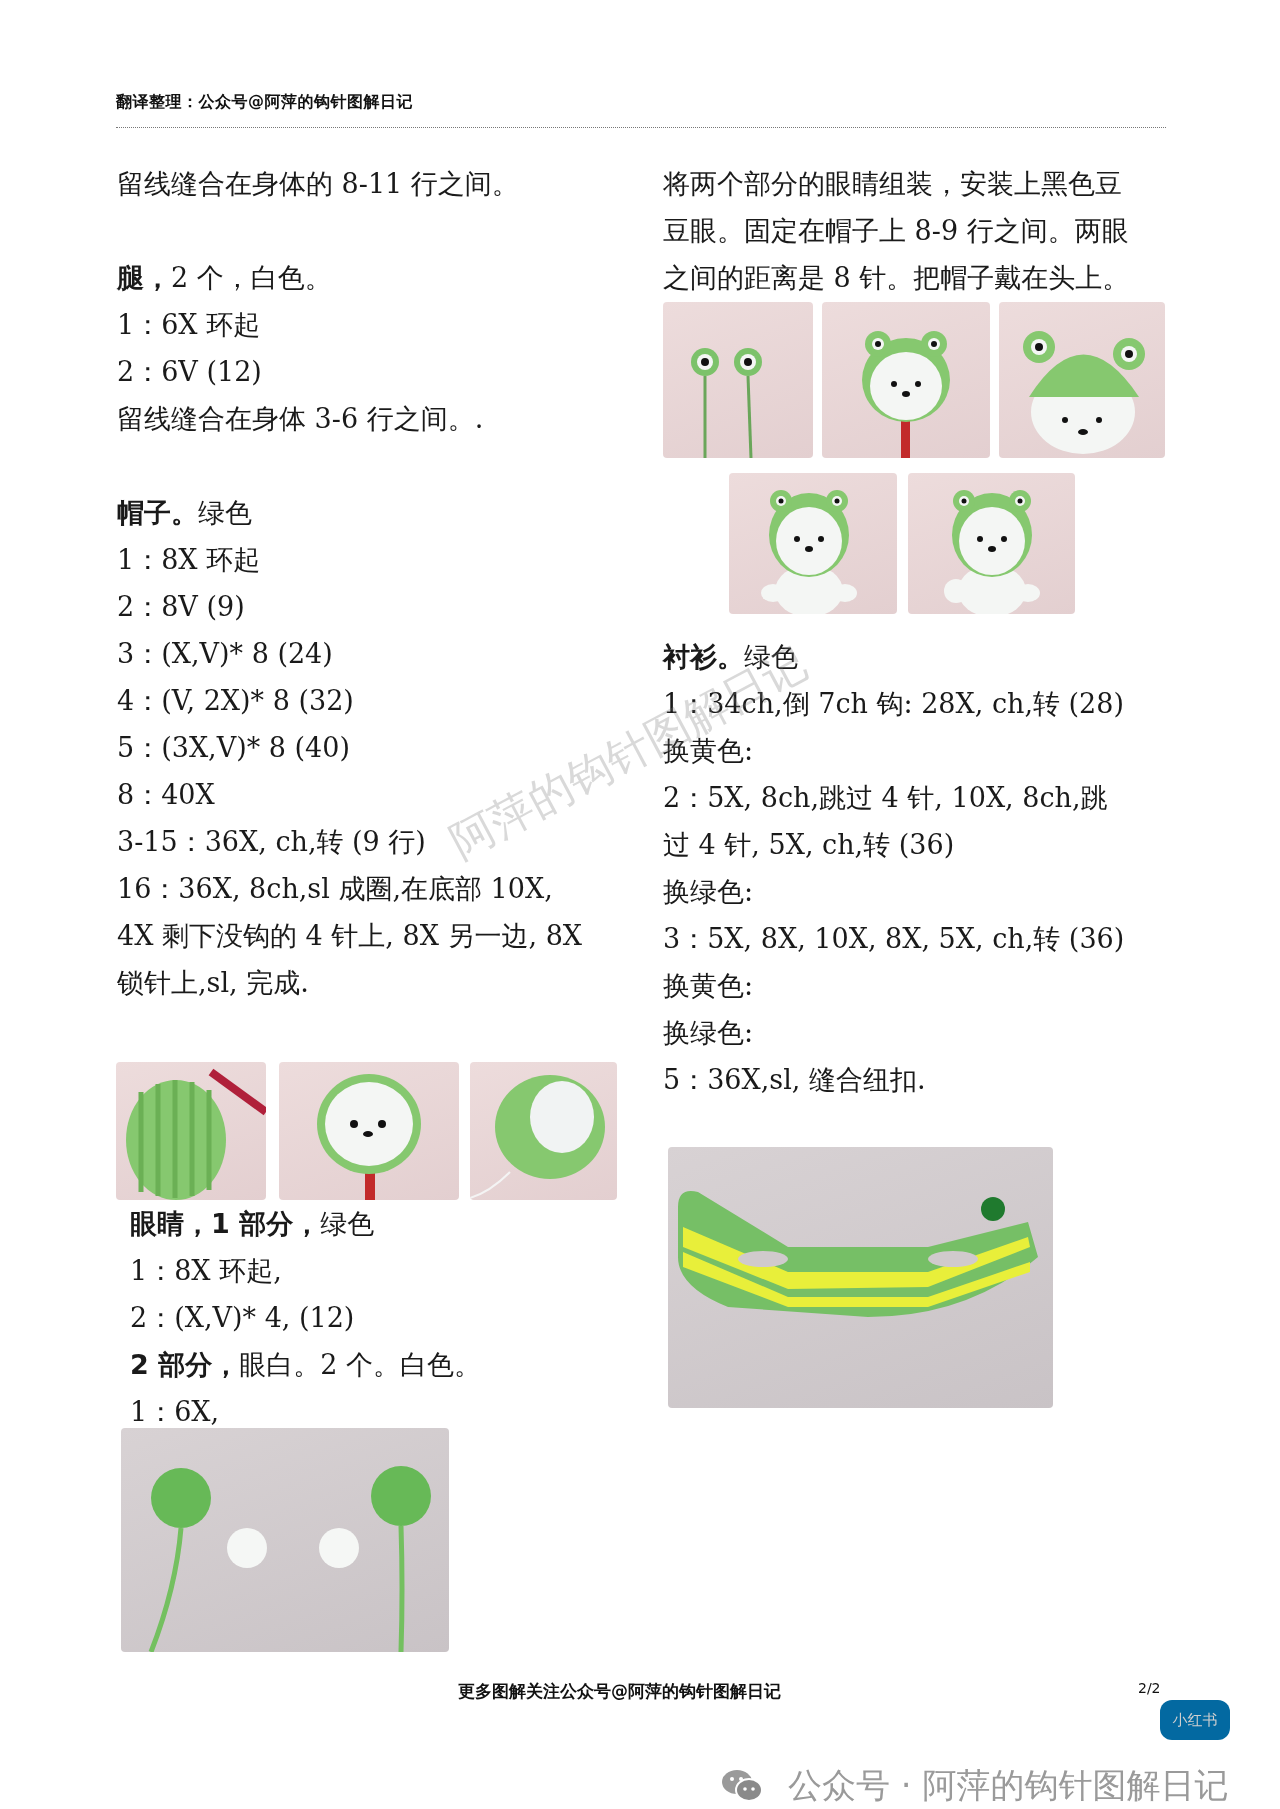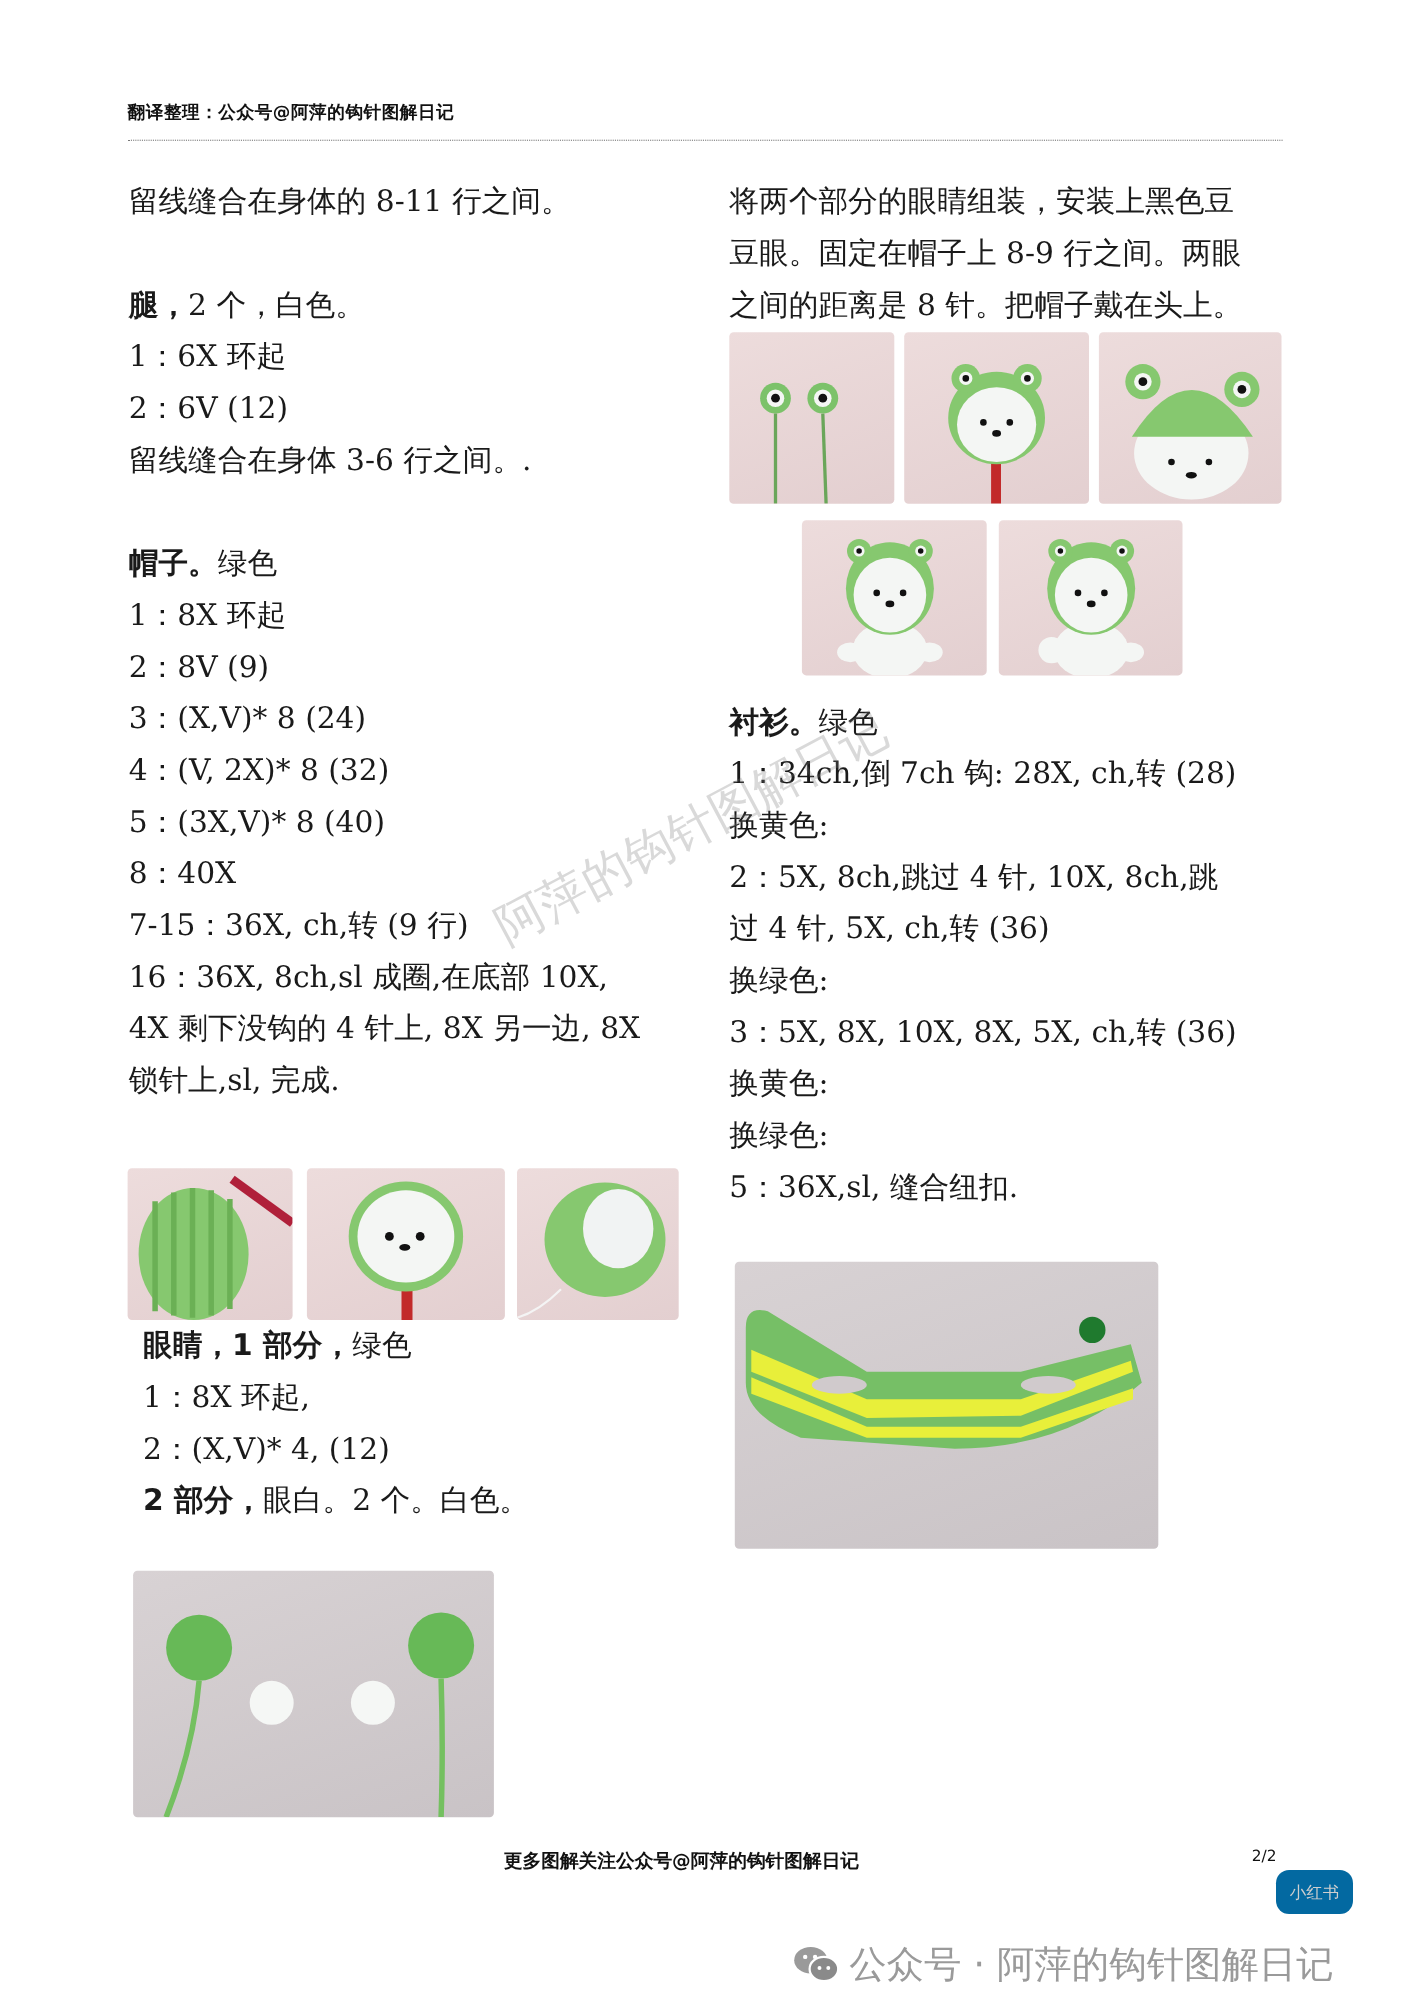--- a/index.html
+++ b/index.html
@@ -11,21 +11,21 @@
   .rule { left: 116px; top: 127px; width: 1050px; height: 0; border-top: 1px dotted #777; }
   .col { position: absolute; }
   .line { height: 47px; line-height: 47px; font-size: 27px; white-space: nowrap; }
   .line.b .k { font-weight: bold; font-family: "DejaVu Sans", sans-serif; }
   .gap { height: 47px; }
   .photo { position: absolute; border-radius: 4px; overflow: hidden; background: #e8d9d9; }
   .pink { background: linear-gradient(160deg, #eddcdc 0%, #e3cfd0 100%); }
   .gray { background: linear-gradient(160deg, #d8d2d4 0%, #c9c3c6 100%); }
   .footer { left: 458px; top: 1680px; font-family: "DejaVu Sans", sans-serif; font-weight: bold; font-size: 17px; color: #111; }
   .pagenum { left: 1138px; top: 1680px; font-family: "DejaVu Sans", sans-serif; font-size: 14px; color: #111; }
-  .wm { left: 720px; top: 1763px; font-family: "DejaVu Sans", sans-serif; font-size: 34px; color: #9a9a9a; display: flex; align-items: center; gap: 8px; }
+  .wm { left: 720px; top: 1763px; font-family: "DejaVu Sans", sans-serif; font-size: 34px; color: #9a9a9a; display: flex; align-items: center; gap: 24px; }
   .wm-badge { left: 1160px; top: 1700px; width: 70px; height: 40px; border-radius: 12px; background: #0369a1;
               color: #cfcfcf; font-family: "DejaVu Sans", sans-serif; font-size: 15px; text-align: center; line-height: 40px; }
   .diag-wm { left: 440px; top: 820px; transform: rotate(-28deg); transform-origin: left top;
              font-family: "DejaVu Sans", sans-serif; font-size: 44px; color: rgba(120,120,120,0.28); white-space: nowrap; pointer-events: none; }
 </style>
 </head>
 <body>
 
 <div class="abs header">翻译整理：公众号@阿萍的钩针图解日记</div>
 <div class="abs rule"></div>
@@ -38,21 +38,21 @@
     <div class="line"><span>2：6V (12)</span></div>
     <div class="line"><span>留线缝合在身体 3-6 行之间。.</span></div>
     <div class="gap"></div>
     <div class="line b"><span class="k">帽子。</span><span>绿色</span></div>
     <div class="line"><span>1：8X  环起</span></div>
     <div class="line"><span>2：8V (9)</span></div>
     <div class="line"><span>3：(X,V)* 8 (24)</span></div>
     <div class="line"><span>4：(V, 2X)* 8 (32)</span></div>
     <div class="line"><span>5：(3X,V)* 8 (40)</span></div>
     <div class="line"><span>8：40X</span></div>
-    <div class="line"><span>7-15：36X, ch,转  (9 行)</span></div>
+    <div class="line"><span>3-15：36X, ch,转  (9 行)</span></div>
     <div class="line"><span>16：36X, 8ch,sl 成圈,在底部 10X,</span></div>
     <div class="line"><span>4X 剩下没钩的 4 针上, 8X 另一边, 8X</span></div>
     <div class="line"><span>锁针上,sl, 完成.</span></div>
   </div>
 
 <div class="photo pink" style="left:116px; top:1062px; width:150px; height:138px;">
   <svg width="150" height="138">
     <ellipse cx="60" cy="78" rx="50" ry="60" fill="#86c86f"></ellipse>
     <g stroke="#6bb055" stroke-width="5" fill="none">
       <path d="M25 30 L25 130"></path>
@@ -80,20 +80,21 @@
     <ellipse cx="92" cy="55" rx="32" ry="36" fill="#f1f3f3"></ellipse>
     <path d="M40 110 Q20 130 0 136" stroke="#f4f4f4" stroke-width="2" fill="none"></path>
   </svg>
 </div>
 
 <div class="col" style="left:130px; top:1200px;" id="eyescol">
     <div class="line b"><span class="k">眼睛，1 部分，</span><span>绿色</span></div>
     <div class="line"><span>1：8X  环起,</span></div>
     <div class="line"><span>2：(X,V)* 4, (12)</span></div>
     <div class="line b"><span class="k">2 部分，</span><span>眼白。2 个。白色。</span></div>
+    <div class="line"><span>1：6X,</span></div>
   </div>
 
 <div class="photo gray" style="left:121px; top:1428px; width:328px; height:224px;">
   <svg width="328" height="224">
     <circle cx="60" cy="70" r="30" fill="#67b957"></circle>
     <path d="M60 100 Q55 160 30 224" stroke="#74c060" stroke-width="5" fill="none"></path>
     <circle cx="126" cy="120" r="20" fill="#f5f7f5"></circle>
     <circle cx="218" cy="120" r="20" fill="#f5f7f5"></circle>
     <circle cx="280" cy="68" r="30" fill="#67b957"></circle>
     <path d="M280 98 Q282 160 280 224" stroke="#74c060" stroke-width="5" fill="none"></path>

